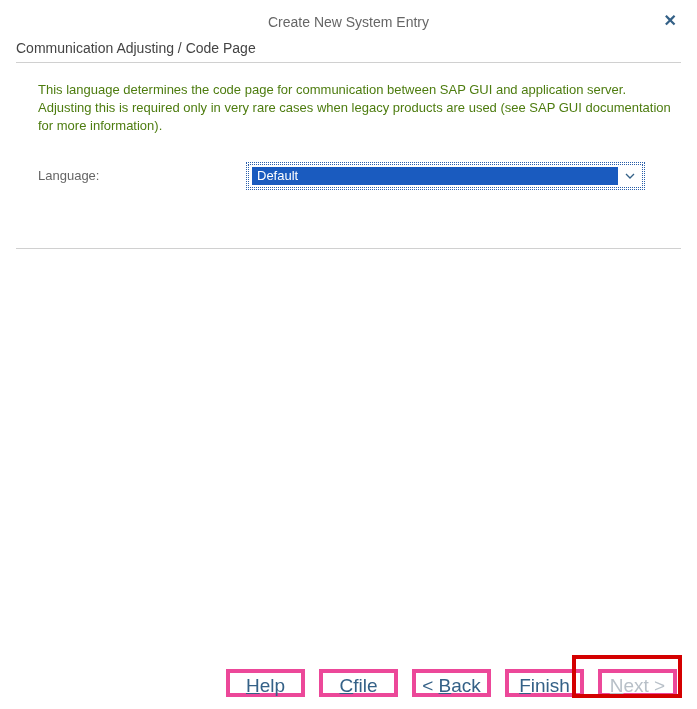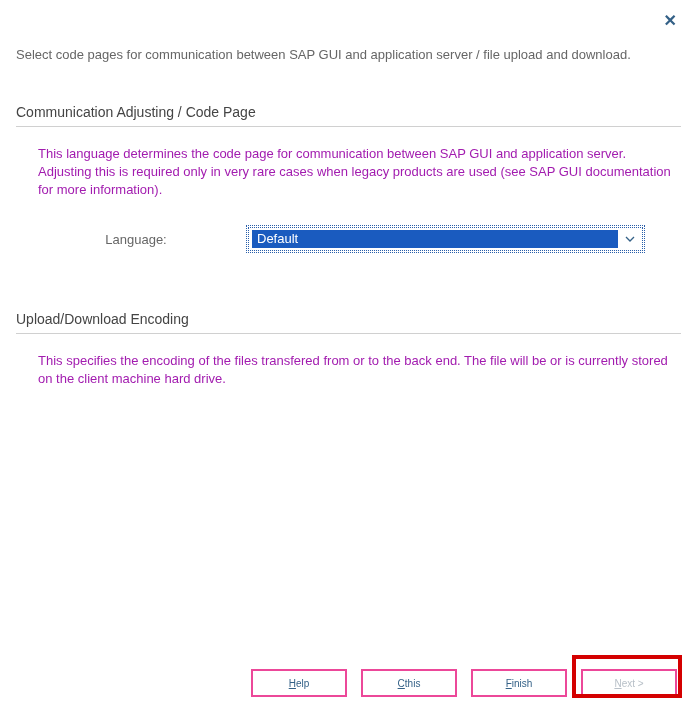--- a/index.html
+++ b/index.html
@@ -43,32 +43,32 @@
     color: #444;
     font-size: 14px;
     margin-bottom: 6px;
   }
   .hr {
     border: none;
     border-top: 1px solid #d0d0d0;
     margin: 0 0 18px 0;
   }
   .section-desc {
-    color: #a21caf;
+    color: #4d7c0f;
     padding: 0 0 0 22px;
     line-height: 1.4;
   }
   .field-row {
     display: flex;
     align-items: center;
     padding: 28px 0 0 22px;
   }
   .field-label {
     width: 210px;
-    text-align: center;
+    text-align: left;
     padding-right: 14px;
     color: #666;
   }
   .dropdown {
     flex: 0 0 395px;
     height: 24px;
     border: 1px solid #9a9a9a;
     position: relative;
     display: flex;
     align-items: center;
@@ -112,26 +112,26 @@
   .button-bar {
     position: absolute;
     left: 0; right: 0;
     bottom: 12px;
     display: flex;
     justify-content: flex-end;
     gap: 14px;
     padding: 0 20px 0 0;
   }
   .btn {
-    width: 96px;
+    width: 79px;
     height: 28px;
-    border: 2px solid #ec4899;
+    border: 4px solid #ec4899;
     background: #fff;
     color: #346187;
-    font-size: 10px;
+    font-size: 19px;
     font-family: inherit;
     cursor: pointer;
     line-height: 26px;
     text-align: center;
   }
   .btn.disabled {
     color: #b8c0c8;
     cursor: default;
   }
   .mn { text-decoration: underline; }
@@ -140,48 +140,47 @@
     border: 4px solid #d40000;
     pointer-events: none;
   }
 </style>
 </head>
 <body>
 
 <div class="dialog">
 
   <div class="header">
+    <span>Create New System Entry</span>
     <span class="close-x">✕</span>
   </div>
 
-  <div class="intro">Select code pages for communication between SAP GUI and application server / file upload and download.</div>
 
   <div class="section-title">Communication Adjusting / Code Page</div>
   <hr class="hr">
   <div class="section-desc">This language determines the code page for communication between SAP GUI and application server. Adjusting this is required only in very rare cases when legacy products are used (see SAP GUI documentation for more information).</div>
   <div class="field-row">
     <div class="field-label">Language:</div>
     <div class="dropdown active">
       <span class="dropdown-inner">Default</span>
       <span class="chevron">
         <svg width="12" height="12" viewBox="0 0 12 12">
             <path d="M2 4 L6 8 L10 4" fill="none" stroke="currentColor" stroke-width="1.3"></path>
           </svg>
       </span>
     </div>
   </div>
 
   <div class="section-gap"></div>
 
-  <div class="section-title">Upload/Download Encoding</div>
   <hr class="hr">
-  <div class="section-desc">This specifies the encoding of the files transfered from or to the back end. The file will be or is currently stored on the client machine hard drive.</div>
 
   <div class="button-bar">
     <div class="btn"><span></span><span class="mn">H</span><span>elp</span></div>
-    <div class="btn"><span></span><span class="mn">C</span><span>this</span></div>
+    <div class="btn"><span></span><span class="mn">C</span><span>file</span></div>
+    <div class="btn"><span>&lt; </span><span class="mn">B</span><span>ack</span></div>
     <div class="btn"><span></span><span class="mn">F</span><span>inish</span></div>
     <div class="btn disabled"><span></span><span class="mn">N</span><span>ext &gt;</span></div>
   </div>
 
   <div class="highlight-box" style="left:572px; top:655px; width:110px; height:43px;"></div>
 
 </div>
 
 </body></html>

